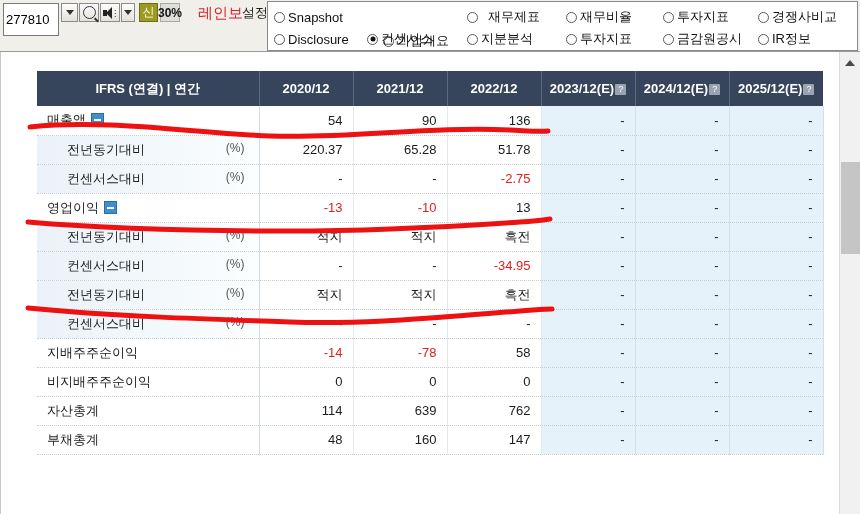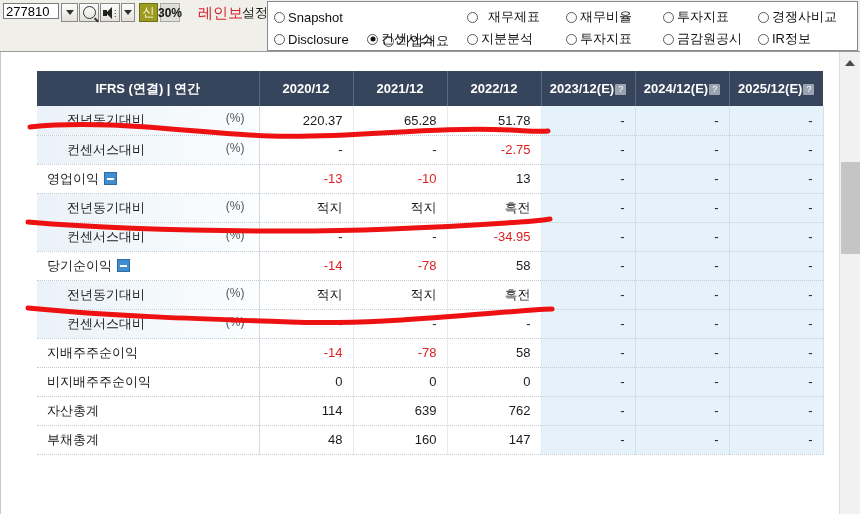--- a/index.html
+++ b/index.html
@@ -19,21 +19,21 @@
     width: 860px; height: 52px;
     background: #f0efe9;
     box-sizing: border-box;
     border-bottom: 1px solid #9a9a9a;
   }
   .tb-row1 { position: absolute; left: 0; top: 0; height: 25px; width: 100%; }
   .tb-row2 { position: absolute; left: 0; top: 25px; height: 27px; width: 100%; }
 
   .code-input {
     position: absolute; left: 3px; top: 3px;
-    width: 56px; height: 16px;
+    width: 56px; height: 33px;
     border: 1px solid #7a7a7a;
     background: #ffffff;
     font-family: "Liberation Sans", sans-serif;
     font-size: 13px;
     color: #000;
     padding: 0 2px;
     box-sizing: border-box;
     line-height: 17px;
   }
   .btn-sm {
@@ -440,20 +440,29 @@
             <th>IFRS (연결) | 연간</th>
             <th><span>2020/12</span></th>
             <th><span>2021/12</span></th>
             <th><span>2022/12</span></th>
             <th class="est-head"><span>2023/12(E)</span><span class="qmark">?</span></th>
             <th class="est-head"><span>2024/12(E)</span><span class="qmark">?</span></th>
             <th class="est-head"><span>2025/12(E)</span><span class="qmark">?</span></th>
           </tr>
       </thead>
       <tbody id="fin-body">
+          <tr class="main">
+            <td class="lbl"><span>매출액</span><span class="collapse-ic"></span></td>
+            <td class="num">54</td>
+            <td class="num">90</td>
+            <td class="num">136</td>
+            <td class="num est">-</td>
+            <td class="num est">-</td>
+            <td class="num est">-</td>
+          </tr>
           <tr class="sub">
             <td class="lbl"><span class="unit">(%)</span><span>전년동기대비</span></td>
             <td class="num">220.37</td>
             <td class="num">65.28</td>
             <td class="num">51.78</td>
             <td class="num est">-</td>
             <td class="num est">-</td>
             <td class="num est">-</td>
           </tr>
           <tr class="sub">
@@ -481,29 +490,20 @@
             <td class="num">흑전</td>
             <td class="num est">-</td>
             <td class="num est">-</td>
             <td class="num est">-</td>
           </tr>
           <tr class="sub">
             <td class="lbl"><span class="unit">(%)</span><span>컨센서스대비</span></td>
             <td class="num">-</td>
             <td class="num">-</td>
             <td class="num neg">-34.95</td>
-            <td class="num est">-</td>
-            <td class="num est">-</td>
-            <td class="num est">-</td>
-          </tr>
-          <tr class="main">
-            <td class="lbl"><span>당기순이익</span><span class="collapse-ic"></span></td>
-            <td class="num neg">-14</td>
-            <td class="num neg">-78</td>
-            <td class="num">58</td>
             <td class="num est">-</td>
             <td class="num est">-</td>
             <td class="num est">-</td>
           </tr>
           <tr class="sub">
             <td class="lbl"><span class="unit">(%)</span><span>전년동기대비</span></td>
             <td class="num">적지</td>
             <td class="num">적지</td>
             <td class="num">흑전</td>
             <td class="num est">-</td>

